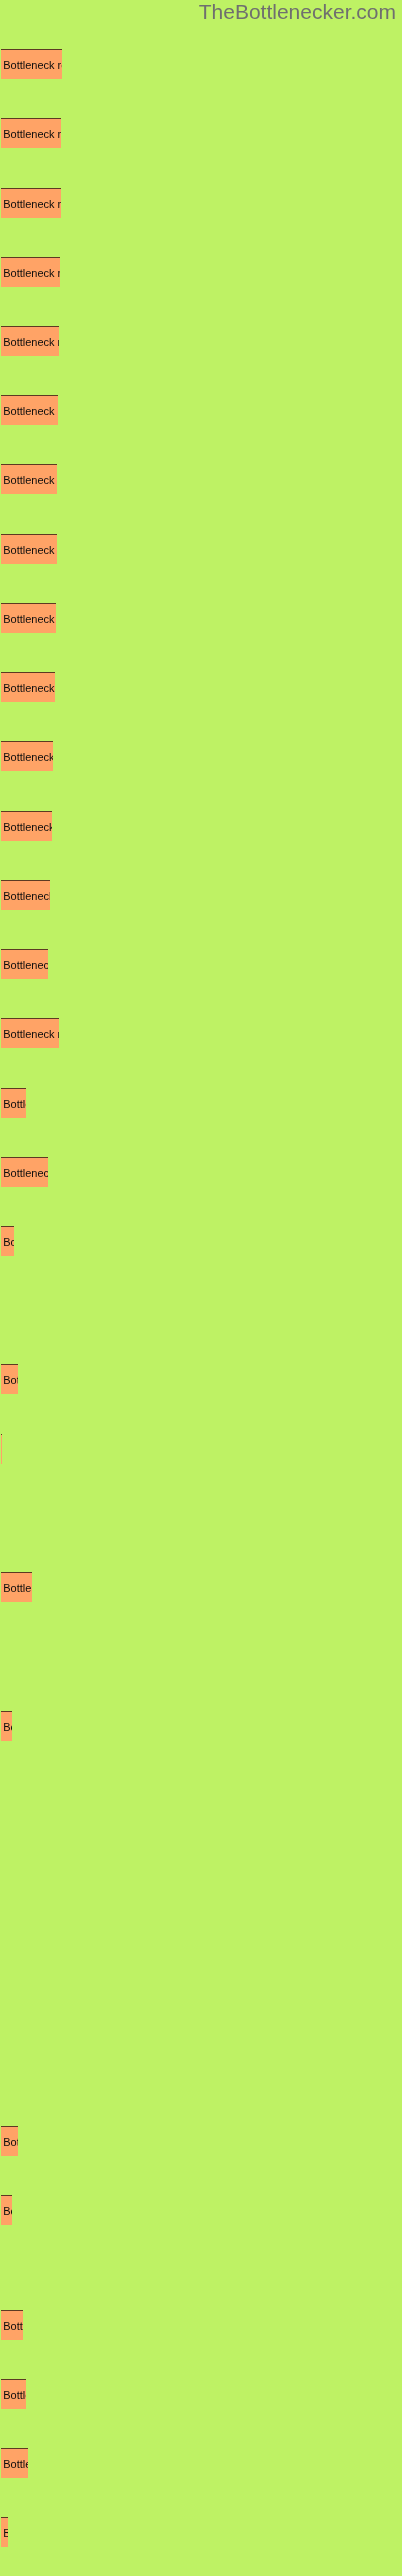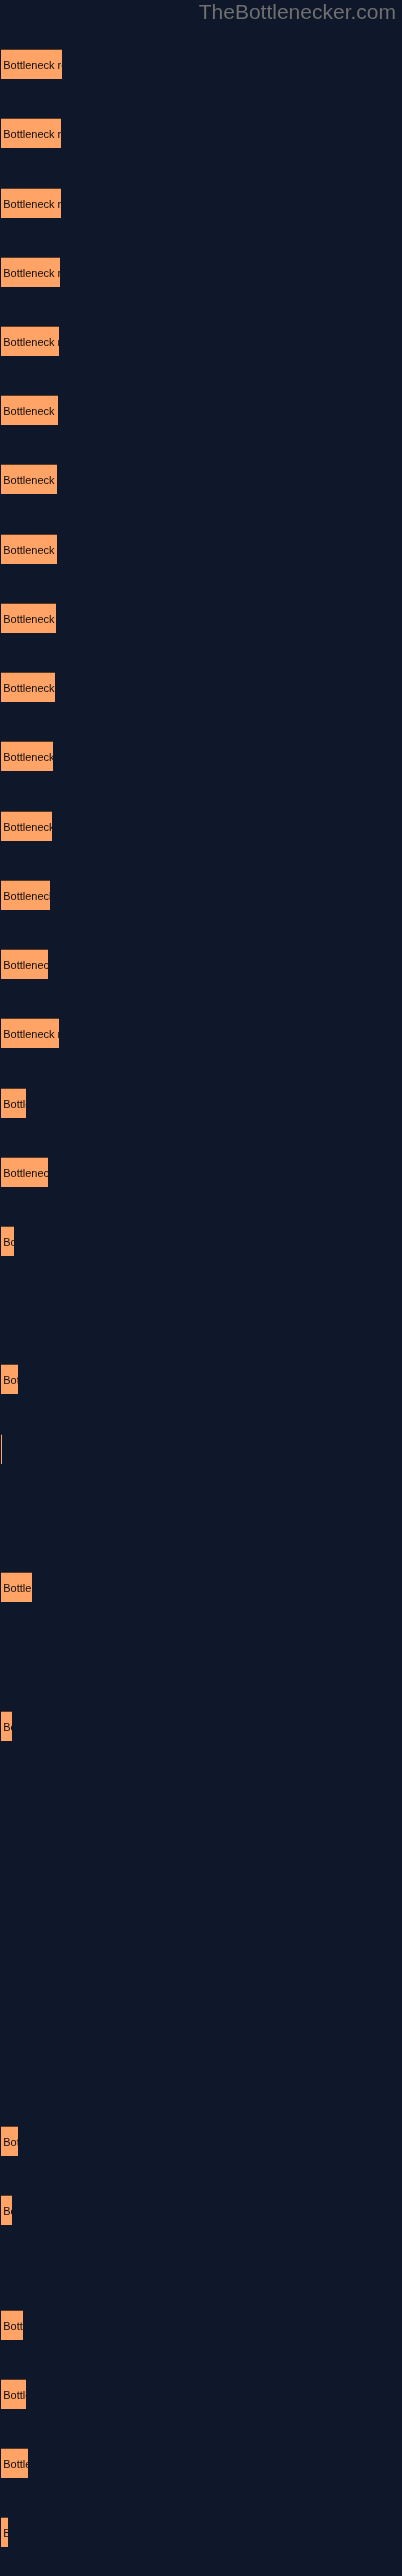--- a/index.html
+++ b/index.html
@@ -20,21 +20,21 @@
   }
   .bar-label{
     position:absolute; left:2.4px; top:50%; transform:translateY(-50%);
     color:#0d0d0d; font-size:11px; line-height:12px; white-space:nowrap;
     font-family:"Liberation Sans","DejaVu Sans",sans-serif;
   }
 </style>
 </head>
 <body>
 
-<div id="chart-root" style="background: #0f172a;">
+<div id="chart-root" style="background: #bef264;">
 
   <div id="watermark" style="color: rgb(111, 111, 111);">TheBottlenecker.com</div>
 
   <div id="bars">
       <div class="bar" style="top: 49px; width: 61px; background: rgb(255, 163, 102); border-top-color: rgb(92, 58, 34);">
         <span class="bar-label" style="color: rgb(13, 13, 13);">Bottleneck result</span>
       </div>
       <div class="bar" style="top: 118px; width: 60px; background: rgb(255, 163, 102); border-top-color: rgb(92, 58, 34);">
         <span class="bar-label" style="color: rgb(13, 13, 13);">Bottleneck result</span>
       </div>

